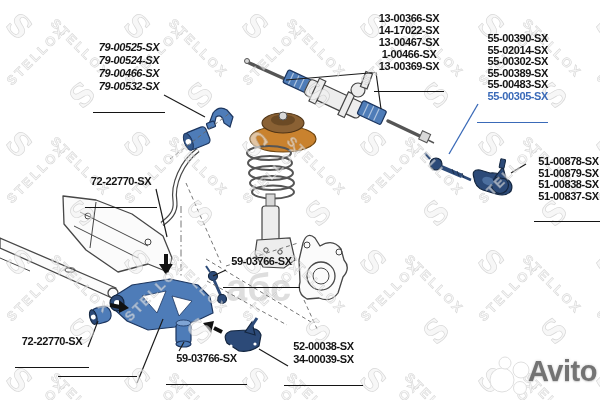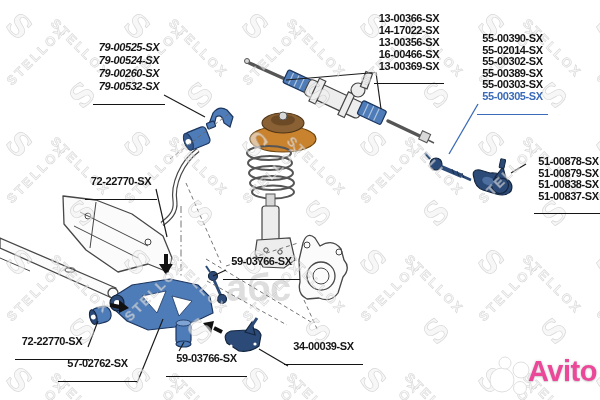--- a/index.html
+++ b/index.html
@@ -2,21 +2,21 @@
 <html><head>
 <meta charset="utf-8">
 <style>
   html,body{margin:0;padding:0;background:#fff;}
   .stage{position:relative;width:600px;height:400px;background:#ffffff;overflow:hidden;
          font-family:"Liberation Sans",sans-serif;}
   svg.canvas{position:absolute;left:0;top:0;z-index:1;}
   
   .lblgrp{position:absolute;z-index:3;text-align:center;color:#141414;
           font-weight:bold;font-size:11px;letter-spacing:-0.4px;
-          border-bottom:1.6px solid #141414;padding-bottom:11px;}
+          border-bottom:1.6px solid #141414;padding-bottom:19px;}
   .lblgrp .pn{white-space:nowrap;line-height:12px;}
   .lh13 .pn{line-height:13px;}
   .lh12 .pn{line-height:12px;}
   .lh116 .pn{line-height:11.6px;}
   .lh115 .pn{line-height:11.5px;}
   .link{color:#3a6ab8;}
   .blue-underline{border-bottom-color:#3a6ab8;}
   
   .art{fill:#fbfbfb;stroke:#474747;stroke-width:1.3;stroke-linejoin:round;}
   .artline{stroke:#474747;stroke-width:1;fill:none;}
@@ -36,21 +36,21 @@
   .arrowshaft{stroke:#111;stroke-width:4;}
   .arrowhead{fill:#111;}
   .wm{font-family:"Liberation Sans",sans-serif;font-weight:bold;font-size:13px;
       letter-spacing:2.5px;fill:#f2f2f2;stroke:#bdbdbd;stroke-width:.6;}
   .wmS{font-family:"DejaVu Serif",serif;font-weight:bold;font-size:30px;
       fill:#f2f2f2;stroke:#bdbdbd;stroke-width:.7;}
   .wmbig{font-family:"Liberation Sans",sans-serif;font-weight:bold;font-size:38px;
       fill:#dedede;}
   
   .avito-text{position:absolute;left:528px;top:355px;z-index:4;
-      font-weight:bold;font-size:29px;color:#ec4899;letter-spacing:-0.5px;
+      font-weight:bold;font-size:29px;color:#737373;letter-spacing:-0.5px;
       text-shadow:0 0 3px #cfcfcf,0 1px 1px #dadada;}
 </style>
 </head>
 <body>
 
 <div class="stage">
 
   <svg class="canvas" width="600" height="400" viewBox="0 0 600 400">
     <defs>
       <pattern id="wmpat" patternUnits="userSpaceOnUse" width="118" height="118">
@@ -223,38 +223,38 @@
       <circle cx="502" cy="380" r="12" fill="#ffffff" stroke="#e0e0e0" stroke-width="1"></circle>
       <circle cx="505" cy="363" r="6" fill="#ffffff" stroke="#e0e0e0" stroke-width="1"></circle>
       <circle cx="521" cy="370" r="8" fill="#ffffff" stroke="#e0e0e0" stroke-width="1"></circle>
       <circle cx="520" cy="388" r="6.5" fill="#ffffff" stroke="#e0e0e0" stroke-width="1"></circle>
     </g>
   </svg>
 
   <div class="lblgrp lh13" style="left:93px;top:41px;width:72px;font-style:italic;">
     <div class="pn">79-00525-SX</div>
     <div class="pn">79-00524-SX</div>
-    <div class="pn">79-00260-SX</div>
+    <div class="pn">79-00466-SX</div>
     <div class="pn">79-00532-SX</div>
   </div>
 
   <div class="lblgrp lh12" style="left:374px;top:12px;width:70px;">
     <div class="pn">13-00366-SX</div>
     <div class="pn">14-17022-SX</div>
-    <div class="pn">13-00356-SX</div>
-    <div class="pn">16-00466-SX</div>
+    <div class="pn">13-00467-SX</div>
+    <div class="pn">1-00466-SX</div>
     <div class="pn">13-00369-SX</div>
   </div>
 
-  <div class="lblgrp lh116 blue-underline" style="left:477px;top:33px;width:71px;">
+  <div class="lblgrp lh116 blue-underline" style="left:477px;top:33px;width:71px;text-align:right;">
     <div class="pn">55-00390-SX</div>
     <div class="pn">55-02014-SX</div>
     <div class="pn">55-00302-SX</div>
     <div class="pn">55-00389-SX</div>
-    <div class="pn">55-00303-SX</div>
+    <div class="pn">55-00483-SX</div>
     <div class="pn link">55-00305-SX</div>
   </div>
 
   <div class="lblgrp lh115" style="left:534px;top:116px;width:69px;margin-top:40px;">
     <div class="pn">51-00878-SX</div>
     <div class="pn">51-00879-SX</div>
     <div class="pn">51-00838-SX</div>
     <div class="pn">51-00837-SX</div>
   </div>
 
@@ -264,26 +264,26 @@
 
   <div class="lblgrp lh13" style="left:223px;top:255px;width:77px;">
     <div class="pn">59-03766-SX</div>
   </div>
 
   <div class="lblgrp lh13" style="left:15px;top:335px;width:74px;">
     <div class="pn">72-22770-SX</div>
   </div>
 
   <div class="lblgrp lh13" style="left:58px;top:357px;width:79px;">
-    <div class="pn">57-02762-SX</div>
   </div>
 
   <div class="lblgrp lh13" style="left:166px;top:352px;width:81px;">
     <div class="pn">59-03766-SX</div>
   </div>
 
   <div class="lblgrp lh13" style="left:284px;top:340px;width:79px;">
+    <div class="pn">52-00038-SX</div>
     <div class="pn">34-00039-SX</div>
   </div>
 
   <div class="avito-text">Avito</div>
 
 </div>
 
 </body></html>

